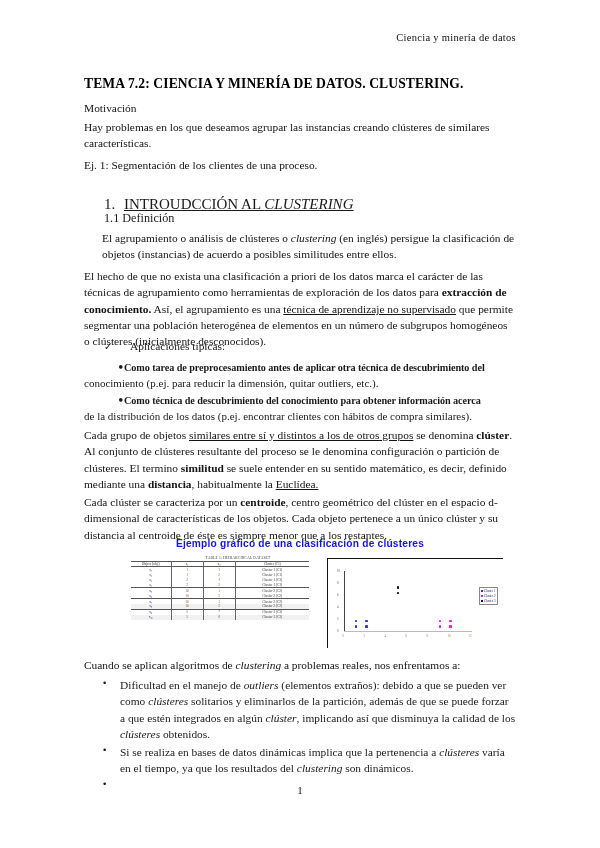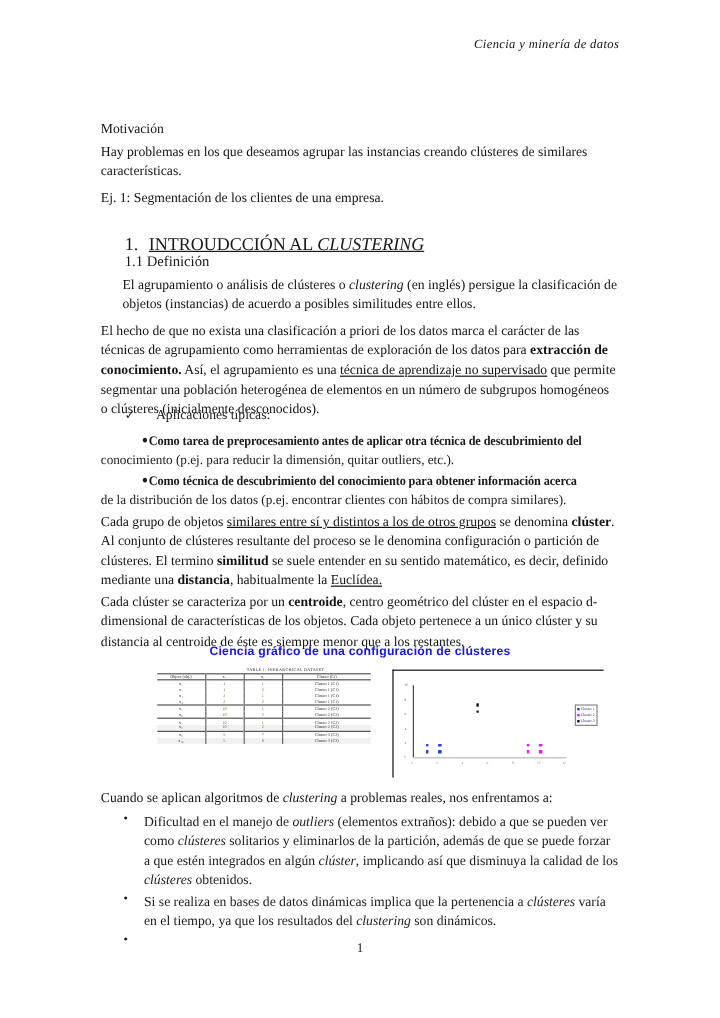--- a/index.html
+++ b/index.html
@@ -21,21 +21,20 @@
     overflow: hidden;
     box-sizing: border-box;
     padding: 0;
   }
 
   
   .runhead {
     position: absolute;
     right: 84px;
     top: 32px;
-    font-style: italic;
     font-size: 10.5px;
     letter-spacing: 0.3px;
     white-space: nowrap;
     color: #111;
   }
 
   
   .doc-title {
     position: absolute;
     left: 84px;
@@ -267,31 +266,32 @@
     color: #222;
   }
 </style>
 </head>
 <body>
 
 <div class="page">
 
   <div class="runhead">Ciencia y minería de datos</div>
 
+  <div class="doc-title">TEMA 7.2: CIENCIA Y MINERÍA DE DATOS. CLUSTERING.</div>
 
   <div class="blk" style="top:100px;">
     <p class="para">Motivación</p>
   </div>
 
   <div class="blk" style="top:119px;">
     <p class="para">Hay problemas en los que deseamos agrupar las instancias creando clústeres de similares características.</p>
   </div>
 
   <div class="blk" style="top:157px;">
-    <p class="para">Ej. 1: Segmentación de los clientes de una empresa.</p>
+    <p class="para">Ej. 1: Segmentación de los clientes de una proceso.</p>
   </div>
 
 
   <div class="sec-num">
     <span class="numlab">1.</span><span class="sectxt"><span>INTROUDCCIÓN AL </span><span class="i">CLUSTERING</span></span>
   </div>
   <div class="sec-sub">1.1 Definición</div>
 
   <div class="blk" style="top:230px;margin-left:18px;">
     <p class="para"><span>El agrupamiento o análisis de clústeres o </span><span class="i">clustering</span><span> (en inglés) persigue la clasificación de objetos (instancias) de acuerdo a posibles similitudes entre ellos.</span></p>
@@ -320,21 +320,21 @@
   </div>
 
   <div class="blk" style="top:427px;">
     <p class="para"><span>Cada grupo de objetos </span><span class="u">similares entre sí y distintos a los de otros grupos</span><span> se denomina </span><span class="b">clúster</span><span>. Al conjunto de clústeres resultante del proceso se le denomina configuración o partición de clústeres. El termino </span><span class="b">similitud</span><span> se suele entender en su sentido matemático, es decir, definido mediante una </span><span class="b">distancia</span><span>, habitualmente la </span><span class="u">Euclídea.</span></p>
   </div>
 
   <div class="blk" style="top:494px;">
     <p class="para"><span>Cada clúster se caracteriza por un </span><span class="b">centroide</span><span>, centro geométrico del clúster en el espacio d-dimensional de características de los objetos. Cada objeto pertenece a un único clúster y su distancia al centroide de éste es siempre menor que a los restantes.</span></p>
   </div>
 
-  <div class="fig-caption">Ciencia gráfico de una configuración de clústeres</div>
+  <div class="fig-caption">Ejemplo gráfico de una clasificación de clústeres</div>
 
   <div class="figure">
     <div class="fig-inner">
 
       <div class="mini-table">
         <div class="mt-title">TABLE 1: HIERARCHICAL DATASET</div>
         <table class="mt">
           <colgroup>
             <col style="width:40px">
             <col style="width:32px">

